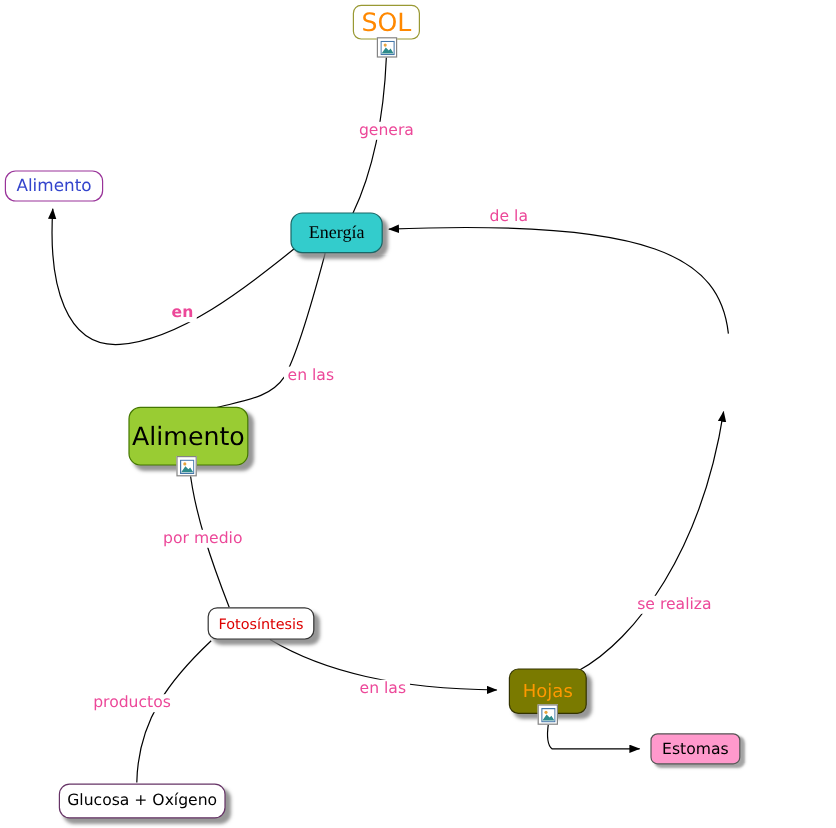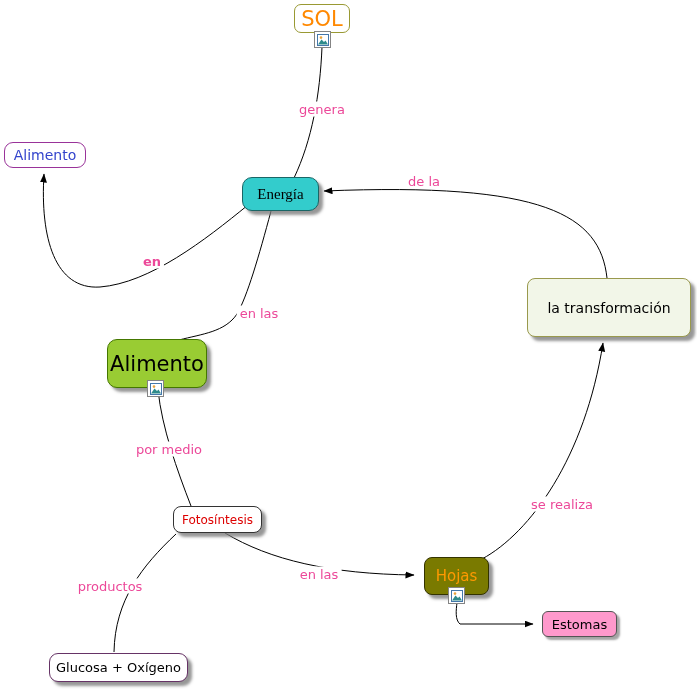--- a/index.html
+++ b/index.html
@@ -82,23 +82,20 @@
 
   <div class="node" id="node-sol">
     <span>SOL</span>
   </div>
   <div class="node" id="node-alimento">
     <span>Alimento</span>
   </div>
   <div class="node shadow" id="node-energia">
     <span>Energía</span>
   </div>
-  <div class="node shadow" id="node-transformacion">
-    <span>la transformación</span>
-  </div>
   <div class="node shadow" id="node-plantas">
     <span>Alimento</span>
   </div>
   <div class="node shadow" id="node-fotosintesis">
     <span>Fotosíntesis</span>
   </div>
   <div class="node shadow" id="node-hojas">
     <span>Hojas</span>
   </div>
   <div class="node" id="node-estomas">

